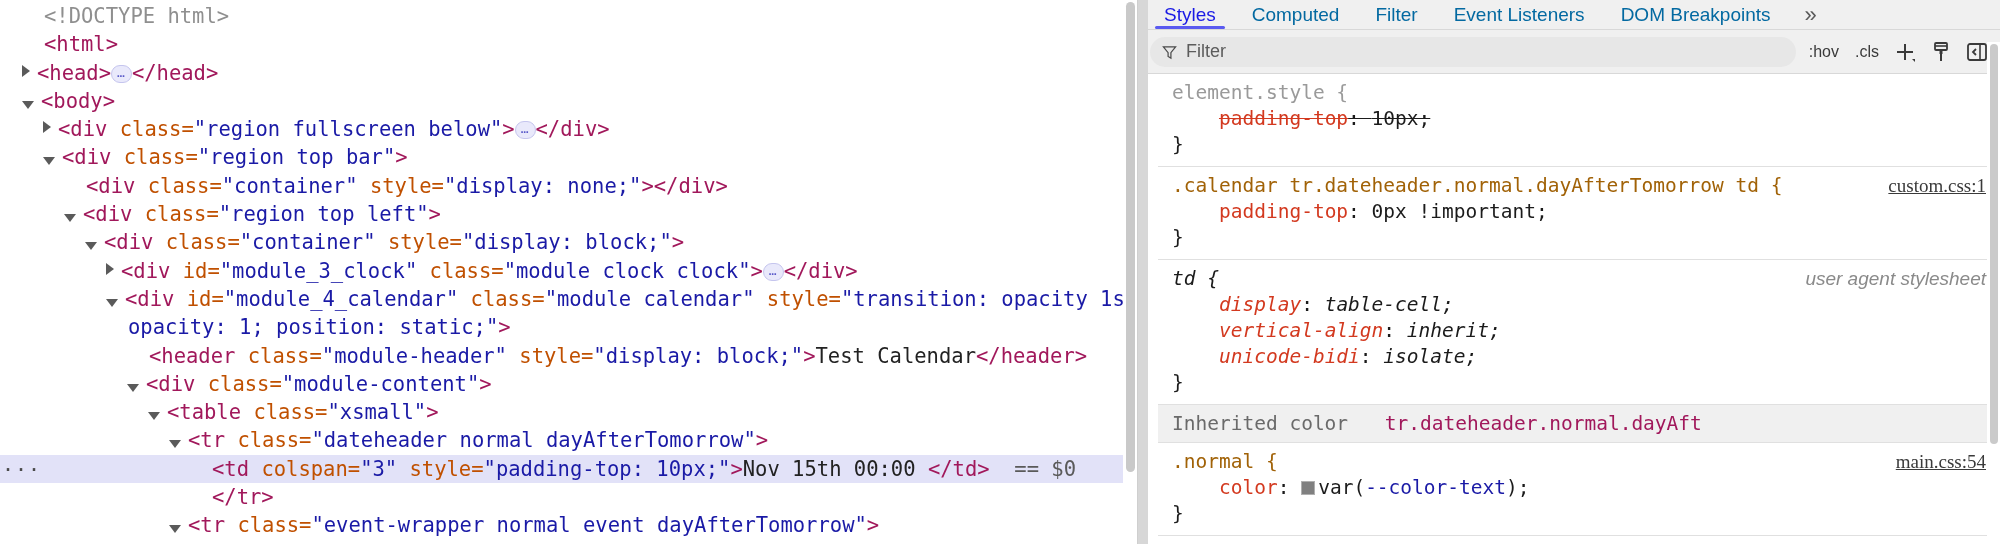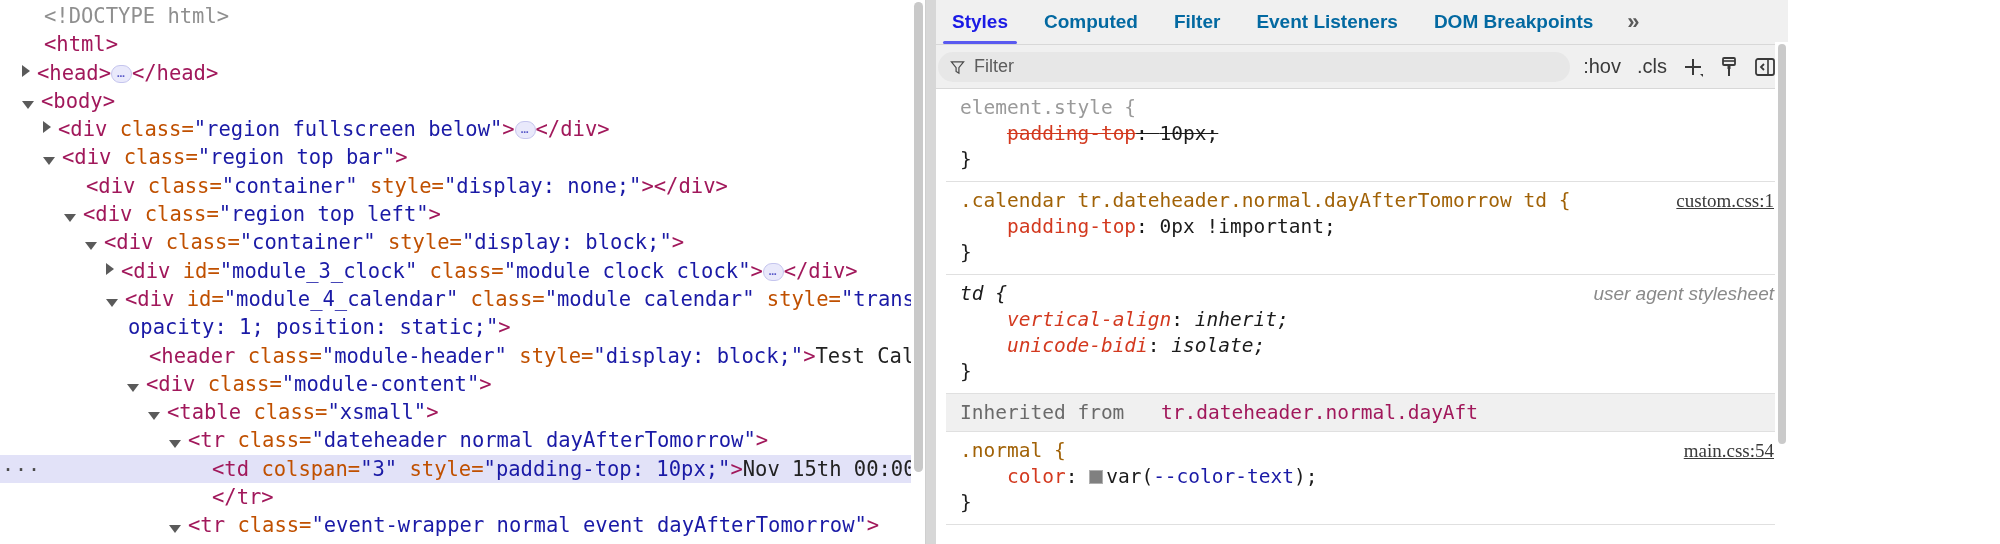--- a/index.html
+++ b/index.html
@@ -10,21 +10,21 @@
     background: #ffffff;
     font-family: "DejaVu Sans Mono", monospace;
   }
   .app {
     display: flex;
     width: 2000px; height: 544px;
   }
 
   
   .dom-pane {
-    width: 925px;
+    width: 1137px;
     height: 544px;
     background: #ffffff;
     position: relative;
     overflow: hidden;
     padding-top: 2px;
   }
   .dom-row {
     position: relative;
     height: 28.3px;
     line-height: 28.3px;
@@ -105,28 +105,27 @@
   
   .styles-pane {
     width: 862px;
     height: 544px;
     background: #ffffff;
     display: flex;
     flex-direction: column;
     position: relative;
   }
   .tabbar {
-    height: 45px;
+    height: 30px;
     background: #f0f0f0;
     display: flex;
     align-items: stretch;
     border-bottom: 1px solid #d8d8d8;
     flex: 0 0 auto;
     padding-left: 8px;
-    font-weight: bold;
   }
   .tab {
     display: flex;
     align-items: center;
     padding: 0 18px;
     font-family: "Liberation Sans", sans-serif;
     font-size: 19px;
     color: #0369a1;
     position: relative;
     cursor: default;
@@ -169,21 +168,21 @@
     gap: 9px;
     color: #5c5c5c;
     font-family: "Liberation Sans", sans-serif;
     font-size: 18px;
   }
   .funnel {
     width: 15px; height: 15px; flex: 0 0 auto;
   }
   .tool-txt {
     font-family: "Liberation Sans", sans-serif;
-    font-size: 20px;
+    font-size: 16px;
     color: #3a3a3a;
     padding: 0 3px;
     white-space: nowrap;
   }
   .tool-ico {
     width: 26px; height: 26px;
     display: flex; align-items: center; justify-content: center;
     flex: 0 0 auto;
   }
 
@@ -360,25 +359,26 @@
           <div class="rule-line"><span>    </span><span class="strike">padding-top</span><span class="strike-v">: </span><span class="strike-v">10px;</span></div>
           <div class="rule-line brace">}</div>
         </div>
         <div class="rule">
           <div class="rule-head"><span class="sel-black">.calendar tr.dateheader.normal.dayAfterTomorrow td {</span><span class="origin">custom.css:1</span></div>
           <div class="rule-line"><span>    </span><span class="prop">padding-top</span><span class="brace">: </span><span class="pval">0px !important;</span></div>
           <div class="rule-line brace">}</div>
         </div>
         <div class="rule">
           <div class="rule-head"><span class="sel-italic">td {</span><span class="origin-ua">user agent stylesheet</span></div>
+          <div class="rule-line"><span>    </span><span class="prop-ita">display</span><span class="brace">: </span><span class="pval-ita">table-cell;</span></div>
           <div class="rule-line"><span>    </span><span class="prop-ita">vertical-align</span><span class="brace">: </span><span class="pval-ita">inherit;</span></div>
           <div class="rule-line"><span>    </span><span class="prop-ita">unicode-bidi</span><span class="brace">: </span><span class="pval-ita">isolate;</span></div>
           <div class="rule-line brace">}</div>
         </div>
-        <div class="inherited-bar"><span>Inherited from </span><span class="isel">tr.dateheader.normal.dayAft</span></div>
+        <div class="inherited-bar"><span>Inherited color </span><span class="isel">tr.dateheader.normal.dayAft</span></div>
         <div class="rule">
           <div class="rule-head"><span class="sel-black">.normal {</span><span class="origin">main.css:54</span></div>
           <div class="rule-line"><span>    </span><span class="prop">color</span><span class="brace">: </span><span class="swatch" style="background: rgb(128, 128, 128);"></span><span class="pval">var(</span><span class="pvar">--color-text</span><span class="pval">);</span></div>
           <div class="rule-line brace">}</div>
         </div>
       </div>
 
     <div class="styles-scrollbar">
       <div class="thumb"></div>
     </div>

